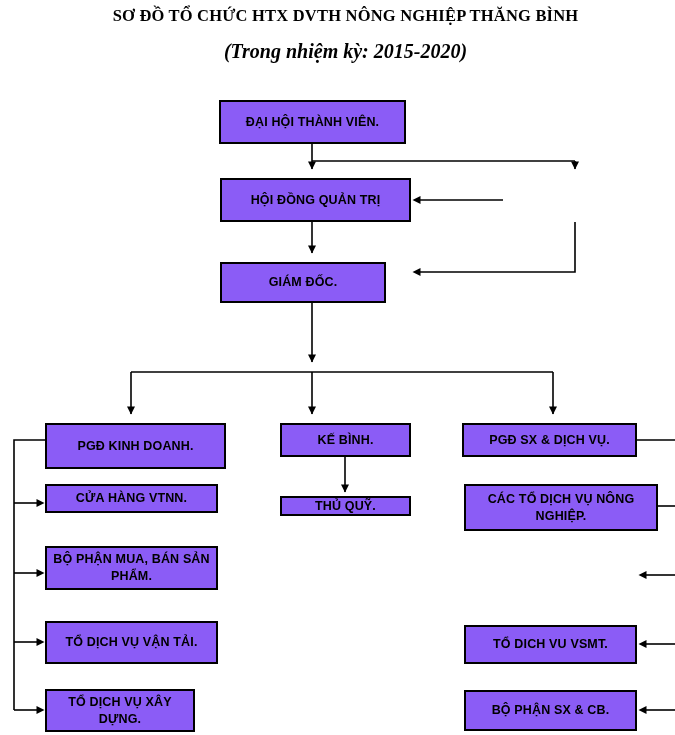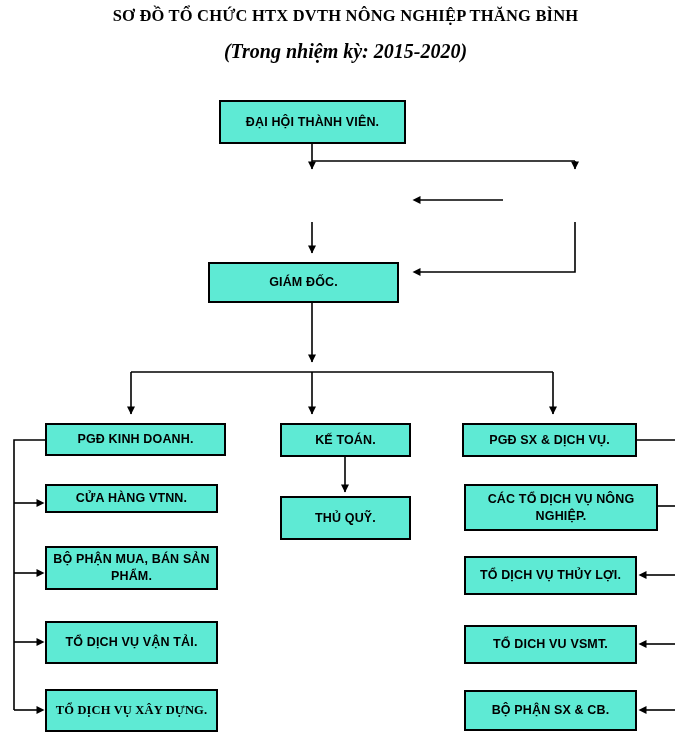--- a/index.html
+++ b/index.html
@@ -39,21 +39,21 @@
     position: absolute;
     left: 0;
     top: 0;
     width: 675px;
     height: 735px;
   }
   .node {
     position: absolute;
     box-sizing: border-box;
     border: 2px solid #000000;
-    background: #5eead4;
+    background: #8b5cf6;
     display: flex;
     align-items: center;
     justify-content: center;
     text-align: center;
     color: #000000;
     font-size: 12.5px;
     font-weight: 600;
     letter-spacing: 0.15px;
     line-height: 1.35;
     padding: 2px 6px;
@@ -125,57 +125,57 @@
       <path d="M668,644 L638,644" marker-end="url(#arrow-left)"></path>
       <path d="M668,710 L638,710" marker-end="url(#arrow-left)"></path>
 
     </g>
   </svg>
 
   <div class="node" style="left:211px; top:100px; width:187px; height:44px;">
     <span class="node-label">ĐẠI HỘI THÀNH VIÊN.</span>
   </div>
 
+  <div class="node" style="left:212px; top:178px; width:191px; height:44px;">
+    <span class="node-label">HỘI ĐỒNG QUẢN TRỊ</span>
+  </div>
 
-  <div class="node" style="left:200px; top:262px; width:191px; height:41px;">
+  <div class="node" style="left:212px; top:262px; width:166px; height:41px;">
     <span class="node-label">GIÁM ĐỐC.</span>
   </div>
 
-  <div class="node" style="left:37px; top:423px; width:181px; height:33px;">
+  <div class="node" style="left:37px; top:423px; width:181px; height:46px;">
     <span class="node-label">PGĐ KINH DOANH.</span>
   </div>
   <div class="node" style="left:272px; top:423px; width:131px; height:34px;">
-    <span class="node-label">KẾ TOÁN.</span>
+    <span class="node-label">KẾ BÌNH.</span>
   </div>
   <div class="node" style="left:454px; top:423px; width:175px; height:34px;">
     <span class="node-label">PGĐ SX &amp; DỊCH VỤ.</span>
   </div>
 
   <div class="node" style="left:37px; top:484px; width:173px; height:29px;">
     <span class="node-label">CỬA HÀNG VTNN.</span>
   </div>
   <div class="node" style="left:37px; top:546px; width:173px; height:44px;align-items:center;">
     <span class="node-label">BỘ PHẬN MUA, BÁN SẢN PHẨM.</span>
   </div>
   <div class="node" style="left:37px; top:621px; width:173px; height:43px;">
     <span class="node-label">TỔ DỊCH VỤ VẬN TẢI.</span>
   </div>
-  <div class="node" style="left:37px; top:689px; width:173px; height:43px;font-family:Liberation Serif, serif;">
+  <div class="node" style="left:37px; top:689px; width:150px; height:43px;">
     <span class="node-label">TỔ DỊCH VỤ XÂY DỰNG.</span>
   </div>
 
-  <div class="node" style="left:272px; top:496px; width:131px; height:44px;">
+  <div class="node" style="left:272px; top:496px; width:131px; height:20px;">
     <span class="node-label">THỦ QUỸ.</span>
   </div>
 
   <div class="node" style="left:456px; top:484px; width:194px; height:47px;">
     <span class="node-label">CÁC TỔ DỊCH VỤ NÔNG NGHIỆP.</span>
-  </div>
-  <div class="node" style="left:456px; top:556px; width:173px; height:39px;">
-    <span class="node-label">TỔ DỊCH VỤ THỦY LỢI.</span>
   </div>
   <div class="node" style="left:456px; top:625px; width:173px; height:39px;">
     <span class="node-label">TỔ DICH VU VSMT.</span>
   </div>
   <div class="node bold" style="left:456px; top:690px; width:173px; height:41px;">
     <span class="node-label">BỘ PHẬN SX &amp; CB.</span>
   </div>
 
 </div>
 

